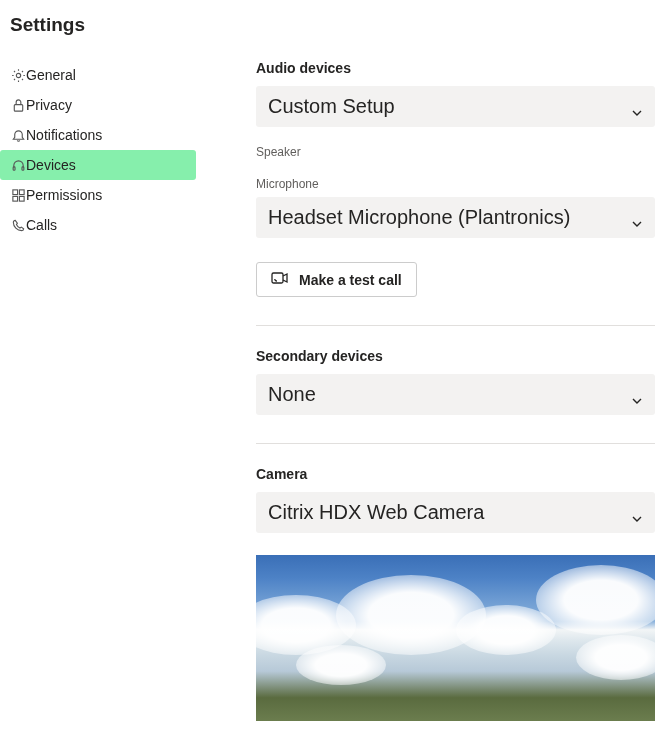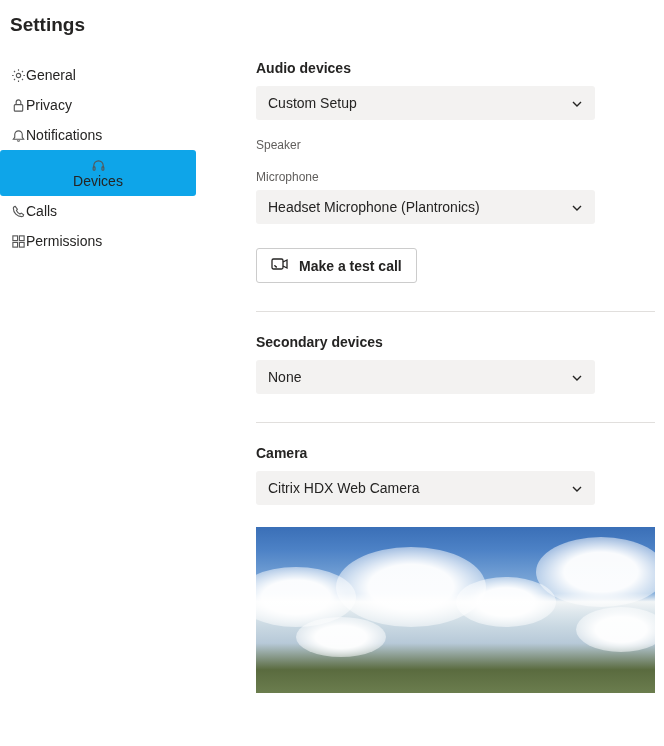--- a/index.html
+++ b/index.html
@@ -39,22 +39,21 @@
     .sidebar-item {
       display: flex;
       align-items: center;
       padding: 7px 10px 7px 10px;
       font-size: 14px;
       color: #252423;
       cursor: pointer;
       border-radius: 3px;
     }
     .sidebar-item.active {
-      background: #0ea5e9;
-      flex-direction: column;
+      background: #86efac;
     }
     .sidebar-item .icon {
       width: 16px;
       height: 16px;
       display: inline-flex;
       align-items: center;
       justify-content: center;
     }
     .sidebar-item .icon svg {
       width: 15px;
@@ -78,27 +77,27 @@
       font-size: 12px;
       color: #605e5c;
       margin-top: 18px;
       margin-bottom: 6px;
     }
     .select-box {
       position: relative;
       background: #f3f2f1;
       border-radius: 3px;
       padding: 9px 12px;
-      font-size: 14px;
+      font-size: 20px;
       color: #252423;
       display: flex;
       align-items: center;
       justify-content: space-between;
       cursor: pointer;
-      width: 339px;
+      width: 399px;
       gap: 43px;
     }
     .select-box .chev {
       width: 12px;
       height: 12px;
     }
     .select-box .chev svg {
       width: 12px;
       height: 12px;
       stroke: #252423;
@@ -199,35 +198,35 @@
               <path d="M3 10V8a5 5 0 0 1 10 0v2"></path>
               <rect x="2.3" y="9.5" width="2" height="3.5" rx="0.8"></rect>
               <rect x="11.7" y="9.5" width="2" height="3.5" rx="0.8"></rect>
             </svg>
         </span>
         <span>Devices</span>
       </div>
       <div class="sidebar-item">
         <span class="icon">
           <svg viewBox="0 0 16 16">
-              <path d="M4.5 2.5c-1 0-2 .8-2 2 0 5 4 9 9 9 1.2 0 2-1 2-2l-2.5-1.8-1.5 1c-1.5-.7-3-2.2-3.7-3.7l1-1.5L4.5 2.5z"></path>
-            </svg>
-        </span>
-        <span>Calls</span>
-      </div>
-      <div class="sidebar-item">
-        <span class="icon">
-          <svg viewBox="0 0 16 16">
               <rect x="2" y="2" width="5" height="5"></rect>
               <rect x="9" y="2" width="5" height="5"></rect>
               <rect x="2" y="9" width="5" height="5"></rect>
               <rect x="9" y="9" width="5" height="5"></rect>
             </svg>
         </span>
         <span>Permissions</span>
+      </div>
+      <div class="sidebar-item">
+        <span class="icon">
+          <svg viewBox="0 0 16 16">
+              <path d="M4.5 2.5c-1 0-2 .8-2 2 0 5 4 9 9 9 1.2 0 2-1 2-2l-2.5-1.8-1.5 1c-1.5-.7-3-2.2-3.7-3.7l1-1.5L4.5 2.5z"></path>
+            </svg>
+        </span>
+        <span>Calls</span>
       </div>
     </nav>
 
     <div class="main">
       <div class="section-label">Audio devices</div>
       <div class="select-box">
         <span>Custom Setup</span>
         <span class="chev"><svg viewBox="0 0 12 12">
               <path d="M2 4l4 4 4-4"></path>
             </svg></span>

